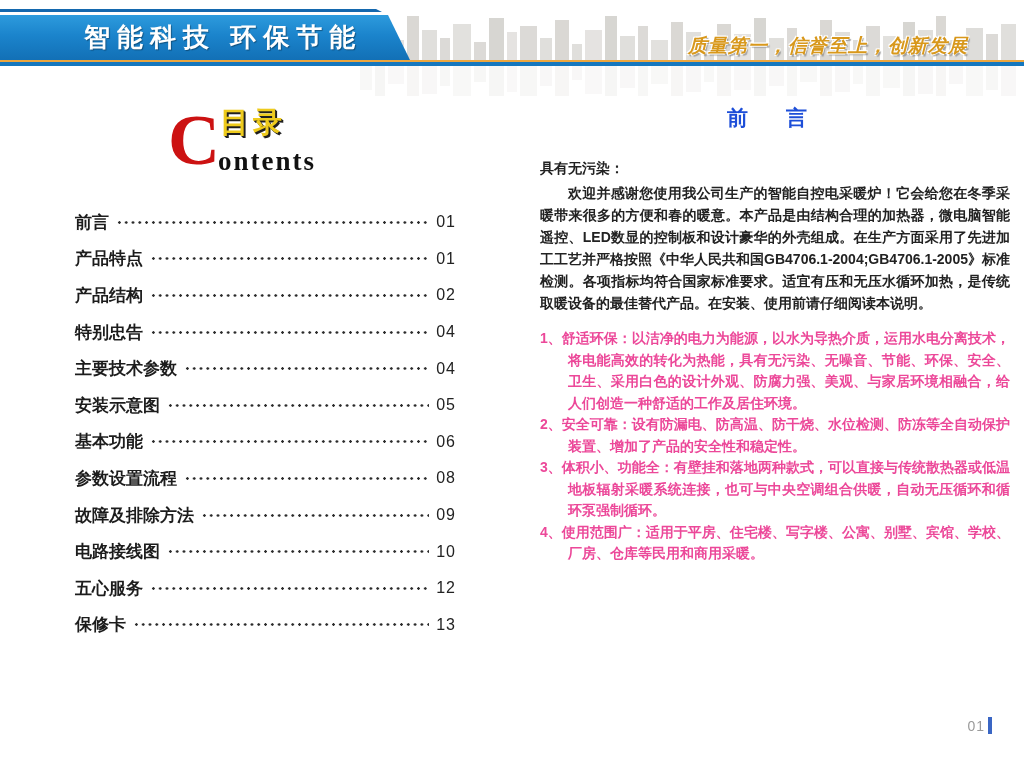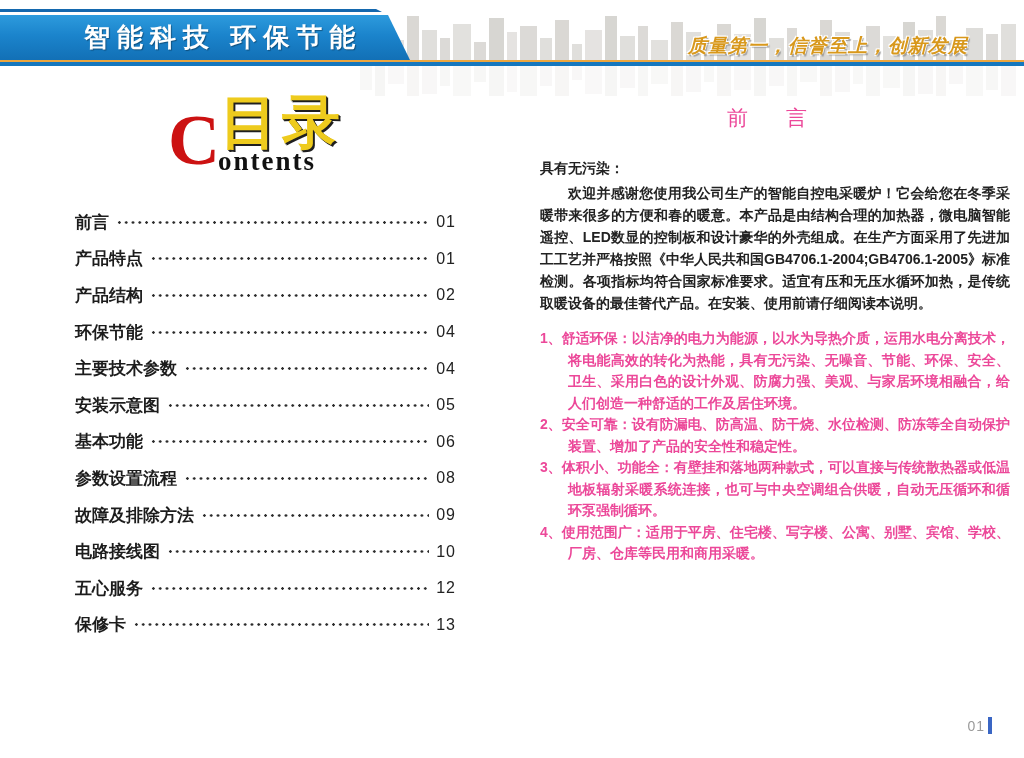--- a/index.html
+++ b/index.html
@@ -20,35 +20,35 @@
   .hdr-skyline{position:absolute;left:358px;top:12px;width:666px;height:84px;z-index:1;}
   .hdr-slogan{position:absolute;left:688px;top:33px;width:330px;z-index:7;
               font-size:19px;font-weight:bold;font-style:italic;letter-spacing:1px;
               color:#d8981c;white-space:nowrap;
               text-shadow:-1px -1px 0 #fff,1px -1px 0 #fff,-1px 1px 0 #fff,1.5px 1.5px 1px rgba(120,120,120,.6);}
 
   
   .toc-title{position:absolute;left:168px;top:100px;width:180px;height:80px;z-index:2;}
   .toc-c{position:absolute;left:0;top:8px;font-family:"Liberation Serif","DejaVu Serif",serif;
          font-size:72px;line-height:64px;font-weight:bold;color:#cc1212;}
-  .toc-cn{position:absolute;left:52px;top:-2px;font-size:58px;line-height:48px;font-weight:bold;
+  .toc-cn{position:absolute;left:52px;top:-2px;font-size:29px;line-height:48px;font-weight:bold;
           color:#eecb1d;letter-spacing:4px;
           text-shadow:2px 2px 0 #1f1f1f,1px 1px 0 #1f1f1f;}
   .toc-en{position:absolute;left:50px;top:46px;font-family:"Liberation Serif","DejaVu Serif",serif;
           font-size:27px;font-weight:bold;color:#111;letter-spacing:2px;}
   .toc-list{position:absolute;left:75px;top:204px;width:381px;text-align:right;}
   .toc-row{display:flex;align-items:center;height:36.6px;font-size:17px;font-weight:bold;color:#1c1c1c;}
   .toc-dots{flex:1;height:100%;margin:0 7px;
             background-image:radial-gradient(circle,#2b2b2b 1.15px,transparent 1.45px);
             background-size:6.8px 6.8px;background-repeat:repeat-x;background-position:0 center;}
   .toc-page{font-size:16px;font-weight:normal;color:#222;letter-spacing:1px;}
 
   
   .preface{position:absolute;left:540px;top:104px;width:470px;}
-  .pf-title{text-align:center;font-size:21px;font-weight:normal;letter-spacing:16px;color:#ec4899;}
+  .pf-title{text-align:center;font-size:21px;font-weight:bold;letter-spacing:16px;color:#1d4ed8;}
   .pf-salute{margin-top:28px;font-size:14px;font-weight:600;color:#222;}
   .pf-body{margin-top:4px;font-size:14px;font-weight:600;color:#222;line-height:22px;
            text-align:justify;text-indent:2em;}
   .ft-title{margin-top:18px;text-align:center;font-size:24px;font-weight:bold;color:#111;letter-spacing:2px;}
   .ft-list{margin-top:14px;}
   .ft-item{font-size:14px;font-weight:600;color:#ec4899;line-height:21.5px;text-align:justify;
            padding-left:28px;text-indent:-28px;}
 
   
   .page-num{position:absolute;right:32px;bottom:24px;display:flex;align-items:center;}
@@ -130,21 +130,21 @@
       <span>产品特点</span>
       <span class="toc-dots"></span>
       <span class="toc-page">01</span>
     </div>
     <div class="toc-row">
       <span>产品结构</span>
       <span class="toc-dots"></span>
       <span class="toc-page">02</span>
     </div>
     <div class="toc-row">
-      <span>环保节能</span>
+      <span>特别忠告</span>
       <span class="toc-dots"></span>
       <span class="toc-page">04</span>
     </div>
     <div class="toc-row">
       <span>主要技术参数</span>
       <span class="toc-dots"></span>
       <span class="toc-page">04</span>
     </div>
     <div class="toc-row">
       <span>安装示意图</span>

